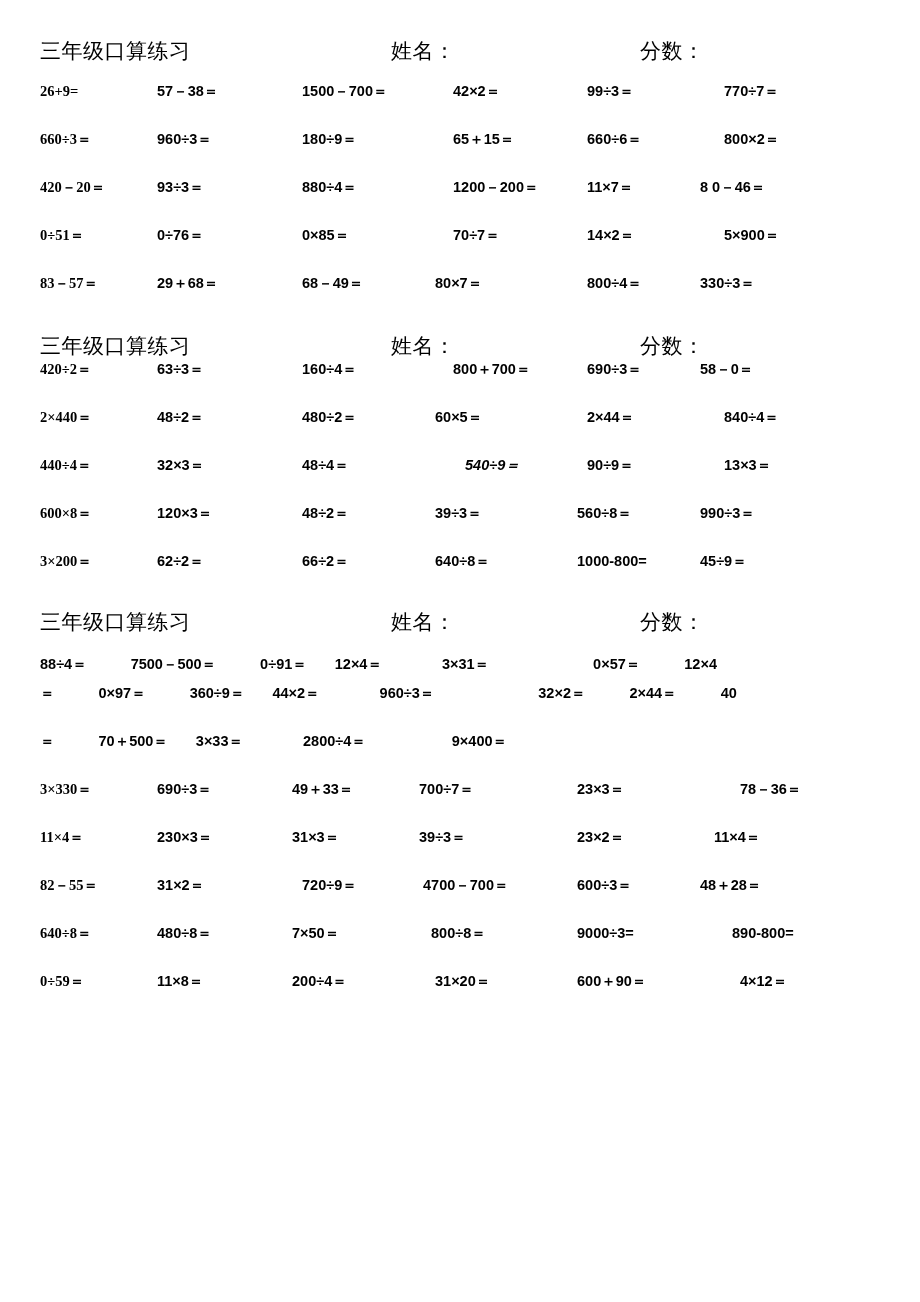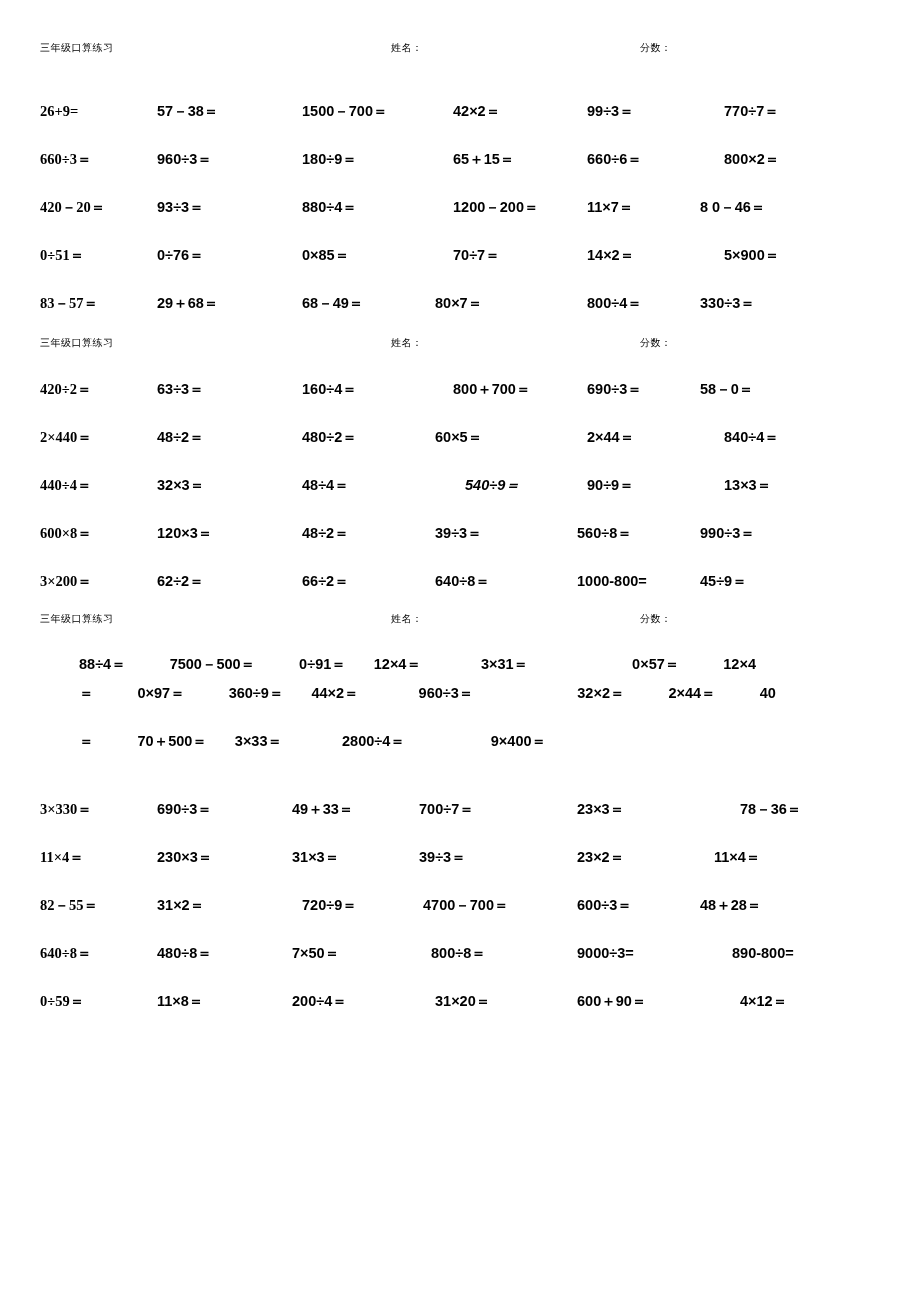--- a/index.html
+++ b/index.html
@@ -24,22 +24,22 @@
     overflow: hidden;
   }
 
   
   .section {
     position: relative;
     overflow: hidden;
   }
   .sheet-header {
     display: flex;
-    align-items: flex-start;
-    font-size: 10px;
+    align-items: flex-end;
+    font-size: 21px;
     font-weight: 400;
     letter-spacing: 0.5px;
     white-space: nowrap;
   }
   .sheet-header .title {
     width: 383px;
     padding-left: 40px;
     box-sizing: border-box;
   }
   .sheet-header .name-label {
@@ -56,38 +56,37 @@
     display: grid;
     grid-template-columns: 137px 139px 143px 142px 131px 1fr;
     align-items: baseline;
     white-space: nowrap;
     font-weight: bold;
     font-size: 14.5px;
   }
   .grid6 > span { display: block; }
   .c0 { padding-left: 40px; font-family: Liberation Serif, serif; }
   .c1 { padding-left: 20px; }
-  .c2 { padding-left: 26px; margin-top: 20px; }
+  .c2 { padding-left: 26px; }
   .c3 { padding-left: 34px; }
   .c4 { padding-left: 26px; }
   .c5 { padding-left: 32px; }
 
   .indent-a { padding-left: 46px !important; font-style: italic; }
   .indent-c { padding-left: 16px !important; }
   .indent-d { padding-left: 8px !important; }
 
   
   .flowline {
     white-space: nowrap;
     font-weight: bold;
     font-size: 14.5px;
     padding-left: 40px;
     box-sizing: border-box;
     overflow: visible;
-    margin-left: 39px;
   }
   .flowline .gap-s { display: inline-block; width: 28px; }
   .flowline .gap-m { display: inline-block; width: 44px; }
   .flowline .gap-l { display: inline-block; width: 60px; }
   .flowline .gap-xl { display: inline-block; width: 86px; }
   .flowline .gap-xxl { display: inline-block; width: 104px; }
 
   .r { height: 48px; }
 </style>
 </head>

